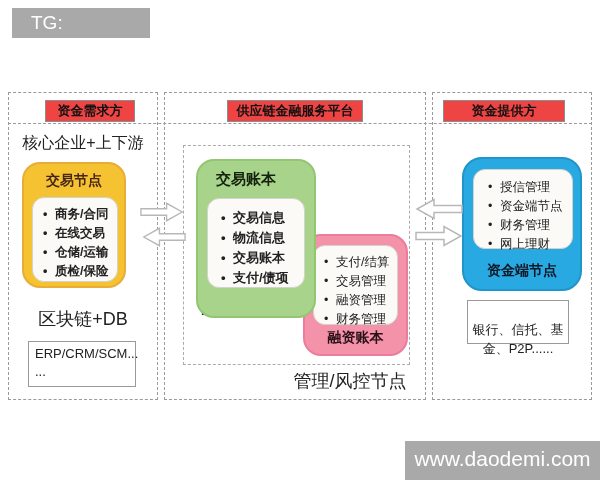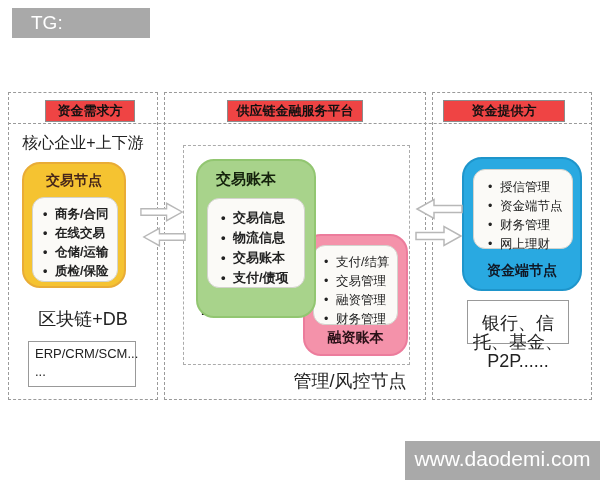--- a/index.html
+++ b/index.html
@@ -62,21 +62,21 @@
   .blue .blist{font-size:12.5px;line-height:19px;padding-top:8px;padding-left:13px;}
 
   
   .tech-label{position:absolute;font-size:18px;color:#222;text-align:center;}
   .tech-demand{left:8px;top:307px;width:150px;}
   .tech-platform{left:194px;top:296px;width:114px;}
   .footer-platform{left:283px;top:369px;width:134px;}
   .erp-box{position:absolute;left:28px;top:341px;width:108px;height:46px;border:1px solid #999;background:#fff;
            box-sizing:border-box;font-size:13px;color:#222;padding:3px 6px;line-height:18px;z-index:2;}
   .banks-box{position:absolute;left:467px;top:300px;width:102px;height:44px;border:1px solid #999;background:#fff;
-           box-sizing:border-box;font-size:18px;color:#222;text-align:center;line-height:19px;padding-top:13px;z-index:2;}
+           box-sizing:border-box;font-size:13px;color:#222;text-align:center;line-height:19px;padding-top:19px;z-index:2;}
 
   
   .arrow{position:absolute;z-index:5;}
   .a1{left:140px;top:201px;}
   .a2{left:142px;top:226px;}
   .a3{left:415px;top:198px;}
   .a4{left:415px;top:225px;}
 </style>
 </head>
 <body>

